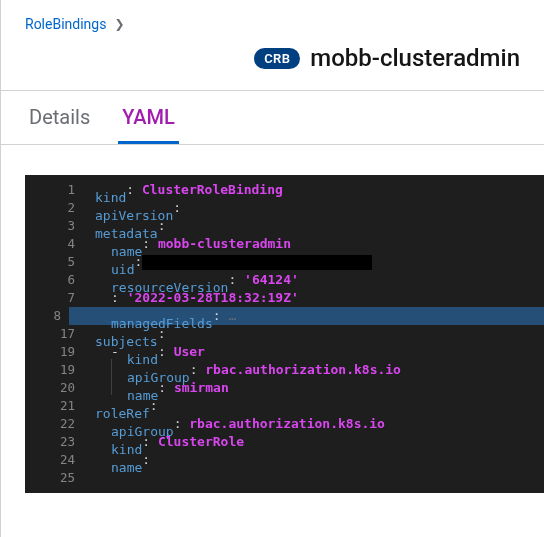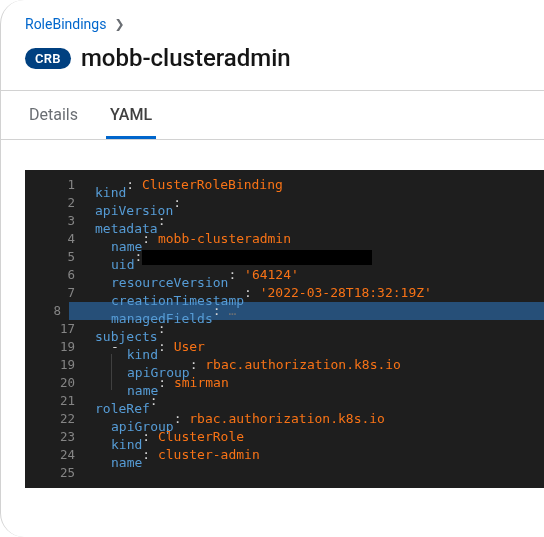--- a/index.html
+++ b/index.html
@@ -8,21 +8,20 @@
     font-family: -apple-system, BlinkMacSystemFont, "Segoe UI", Roboto, "Helvetica Neue", Arial, sans-serif;
     background: #fff;
     color: #151515;
   }
   .page {
     width: 544px;
     height: 537px;
     box-sizing: border-box;
     border-left: 1px solid #d2d2d2;
     overflow: hidden;
-    border-radius: 24px;
   }
   .breadcrumb {
     display: flex;
     align-items: center;
     gap: 8px;
     padding: 16px 24px 8px 24px;
     font-size: 14px;
   }
   .breadcrumb a {
     color: #0066cc;
@@ -33,20 +32,21 @@
     font-size: 12px;
   }
   .breadcrumb .current {
     color: #151515;
   }
   .heading-row {
     display: flex;
     align-items: center;
     gap: 10px;
     padding: 4px 24px 18px 24px;
+    justify-content: flex-end;
   }
   .crb-badge {
     display: inline-flex;
     align-items: center;
     justify-content: center;
     background: #004080;
     color: #fff;
     font-size: 13px;
     font-weight: 600;
     padding: 3px 10px;
@@ -61,27 +61,27 @@
   .tabrow {
     display: flex;
     gap: 24px;
     padding: 0 24px;
     border-top: 1px solid #d2d2d2;
     border-bottom: 1px solid #d2d2d2;
     background: #fff;
   }
   .tab {
     padding: 14px 4px 12px 4px;
-    font-size: 16px;
+    font-size: 20px;
     color: #6a6e73;
     border-bottom: 3px solid transparent;
     cursor: pointer;
   }
   .tab.active {
-    color: #404040;
+    color: #a21caf;
     border-bottom-color: #0066cc;
     font-weight: 500;
   }
   .editor-wrap {
     padding: 30px 0 0 24px;
   }
   .editor {
     background: #1e1e1e;
     color: #d4d4d4;
     font-family: "Menlo", "Consolas", "Monaco", monospace;
@@ -125,21 +125,21 @@
     align-items: center;
   }
   .code .ln.hl {
     background: #264f78;
     margin-left: -26px;
     padding-left: 26px;
     margin-right: -16px;
     padding-right: 16px;
   }
   .k { color: #569cd6; margin-top: 16px; }   
-  .s { color: #f97316; }   
+  .s { color: #d946ef; font-weight: bold; }   
   .p { color: #d4d4d4; }   
   .d { color: #d4d4d4; }   
   .indent { display:inline-block; }
   .guide {
     display:inline-block;
     width: 1px;
     height: 18px;
     background: #404040;
     margin-right: 1px;
   }
@@ -196,28 +196,28 @@
           <div class="gl">24</div>
           <div class="gl">25</div>
         </div>
       <div class="code" id="code">
           <div class="ln"><span class="k">kind</span><span class="p">: </span><span class="s">ClusterRoleBinding</span></div>
           <div class="ln"><span class="k">apiVersion</span><span class="p">: </span></div>
           <div class="ln"><span class="k">metadata</span><span class="p">:</span></div>
           <div class="ln"><span class="indent" style="width: 16px;"></span><span class="k">name</span><span class="p">: </span><span class="s">mobb-clusteradmin</span></div>
           <div class="ln"><span class="indent" style="width: 16px;"></span><span class="k">uid</span><span class="p">:</span> <span class="redact"></span></div>
           <div class="ln"><span class="indent" style="width: 16px;"></span><span class="k">resourceVersion</span><span class="p">: </span><span class="s">'64124'</span></div>
-          <div class="ln"><span class="indent" style="width: 16px;"></span><span class="k">creationTimestamp</span><span class="p">: </span><span class="s">'2022-03-28T18:32:19Z'</span></div>
+          <div class="ln"><span class="indent" style="width: 16px;"></span><span class="p">: </span><span class="s">'2022-03-28T18:32:19Z'</span></div>
           <div class="ln hl"><span class="indent" style="width: 16px;"></span><span class="k">managedFields</span><span class="p">:</span><span class="ellipsis"> …</span></div>
           <div class="ln"><span class="k">subjects</span><span class="p">:</span></div>
           <div class="ln"><span class="indent" style="width: 16px;"></span><span class="d">- </span><span class="k">kind</span><span class="p">: </span><span class="s">User</span></div>
           <div class="ln"><span class="indent" style="width: 16px;"></span><span class="indent" style="width: 16px;"><span class="guide"></span></span><span class="k">apiGroup</span><span class="p">: </span><span class="s">rbac.authorization.k8s.io</span></div>
           <div class="ln"><span class="indent" style="width: 16px;"></span><span class="indent" style="width: 16px;"><span class="guide"></span></span><span class="k">name</span><span class="p">: </span><span class="s">smirman</span></div>
           <div class="ln"><span class="k">roleRef</span><span class="p">:</span></div>
           <div class="ln"><span class="indent" style="width: 16px;"></span><span class="k">apiGroup</span><span class="p">: </span><span class="s">rbac.authorization.k8s.io</span></div>
           <div class="ln"><span class="indent" style="width: 16px;"></span><span class="k">kind</span><span class="p">: </span><span class="s">ClusterRole</span></div>
-          <div class="ln"><span class="indent" style="width: 16px;"></span><span class="k">name</span><span class="p">: </span><span class="s">cluster-admin</span></div>
+          <div class="ln"><span class="indent" style="width: 16px;"></span><span class="k">name</span><span class="p">: </span></div>
           <div class="ln"></div>
         </div>
     </div>
   </div>
 
 </div>
 
 </body></html>

